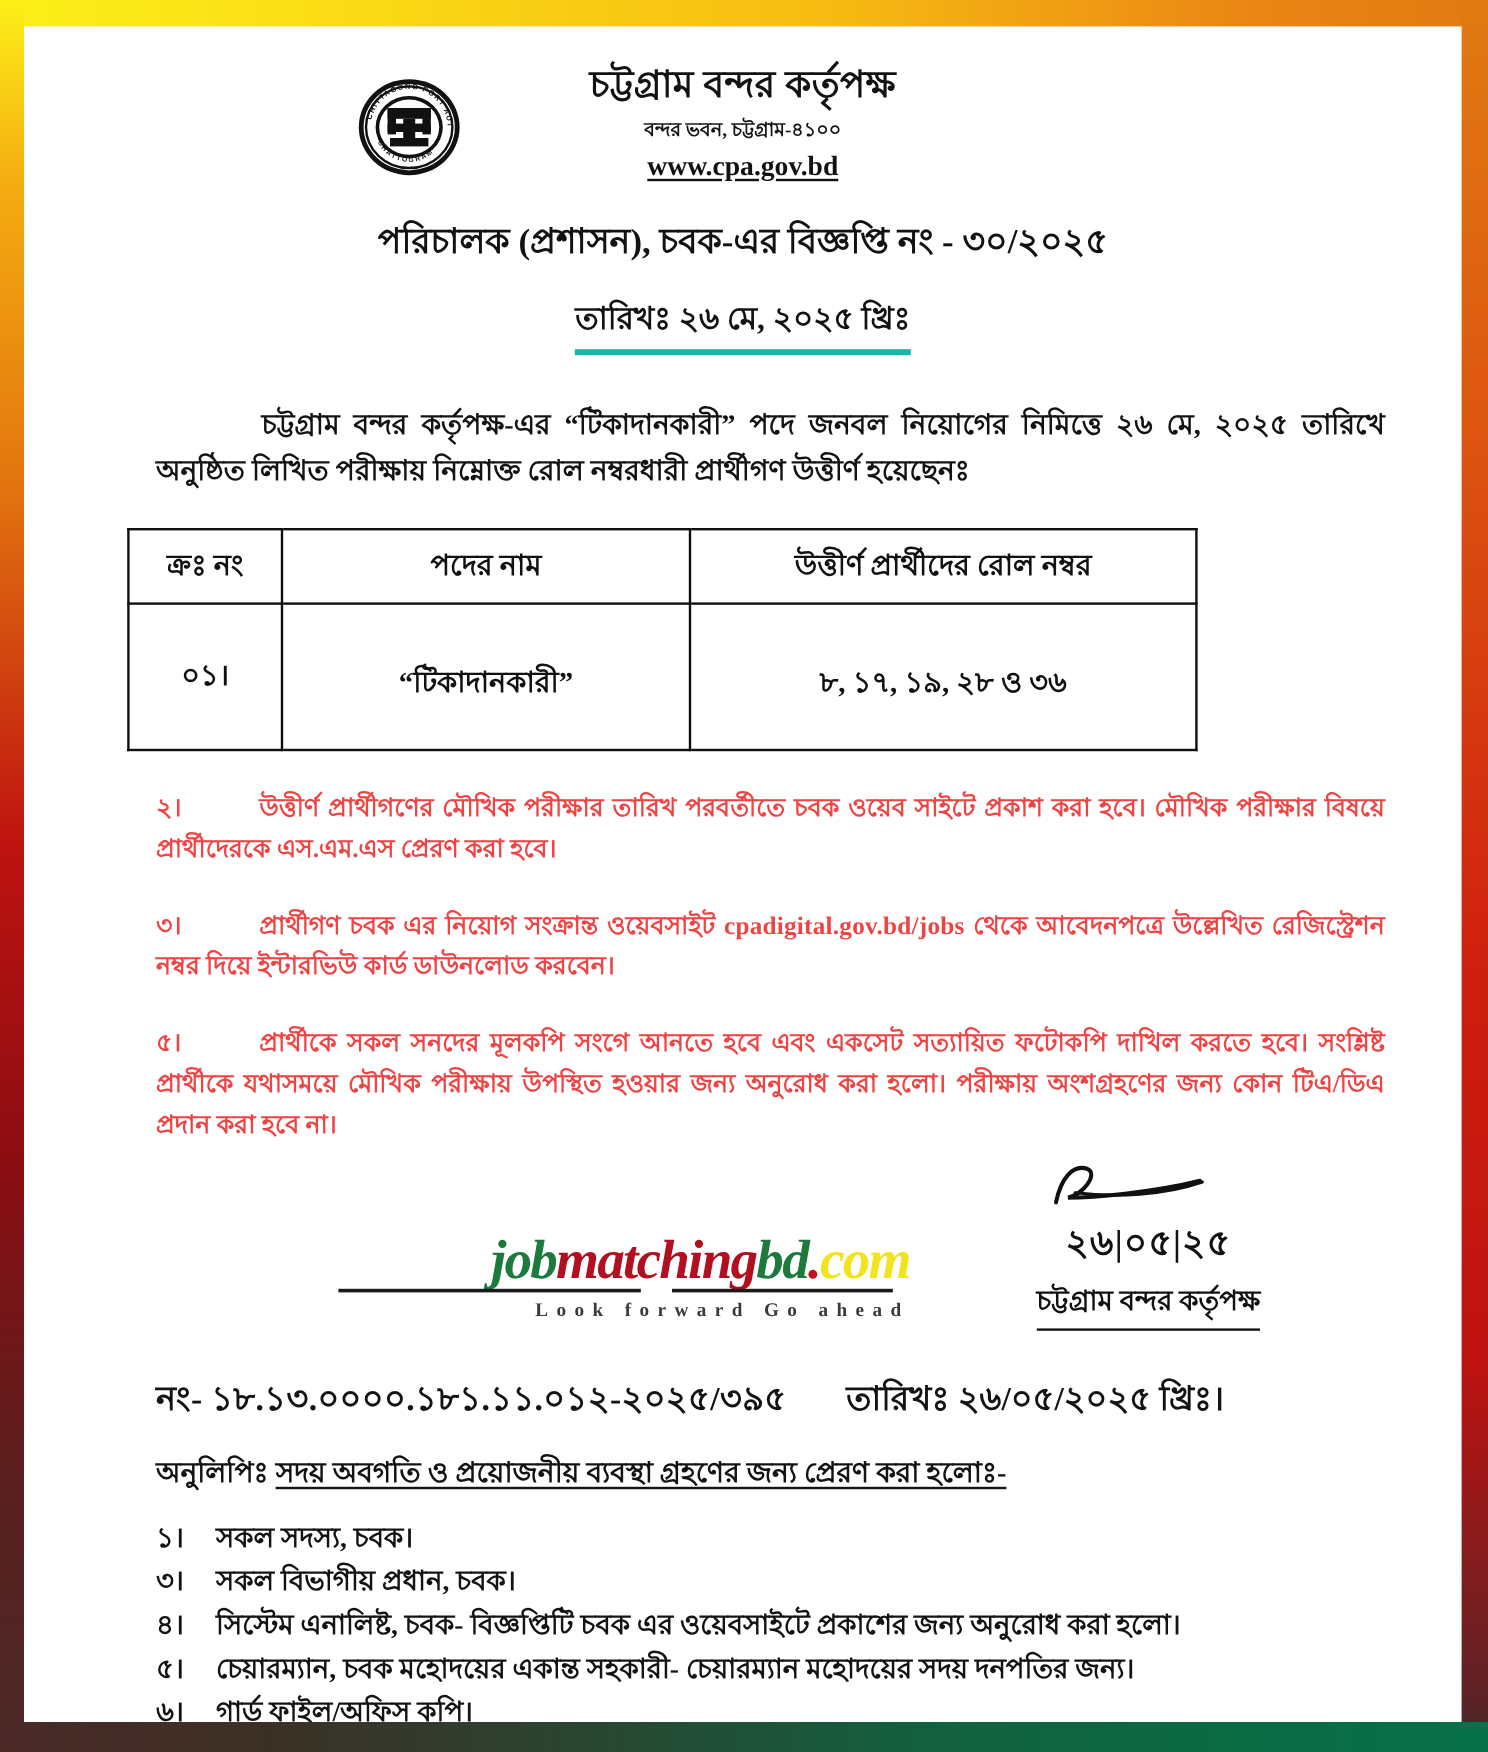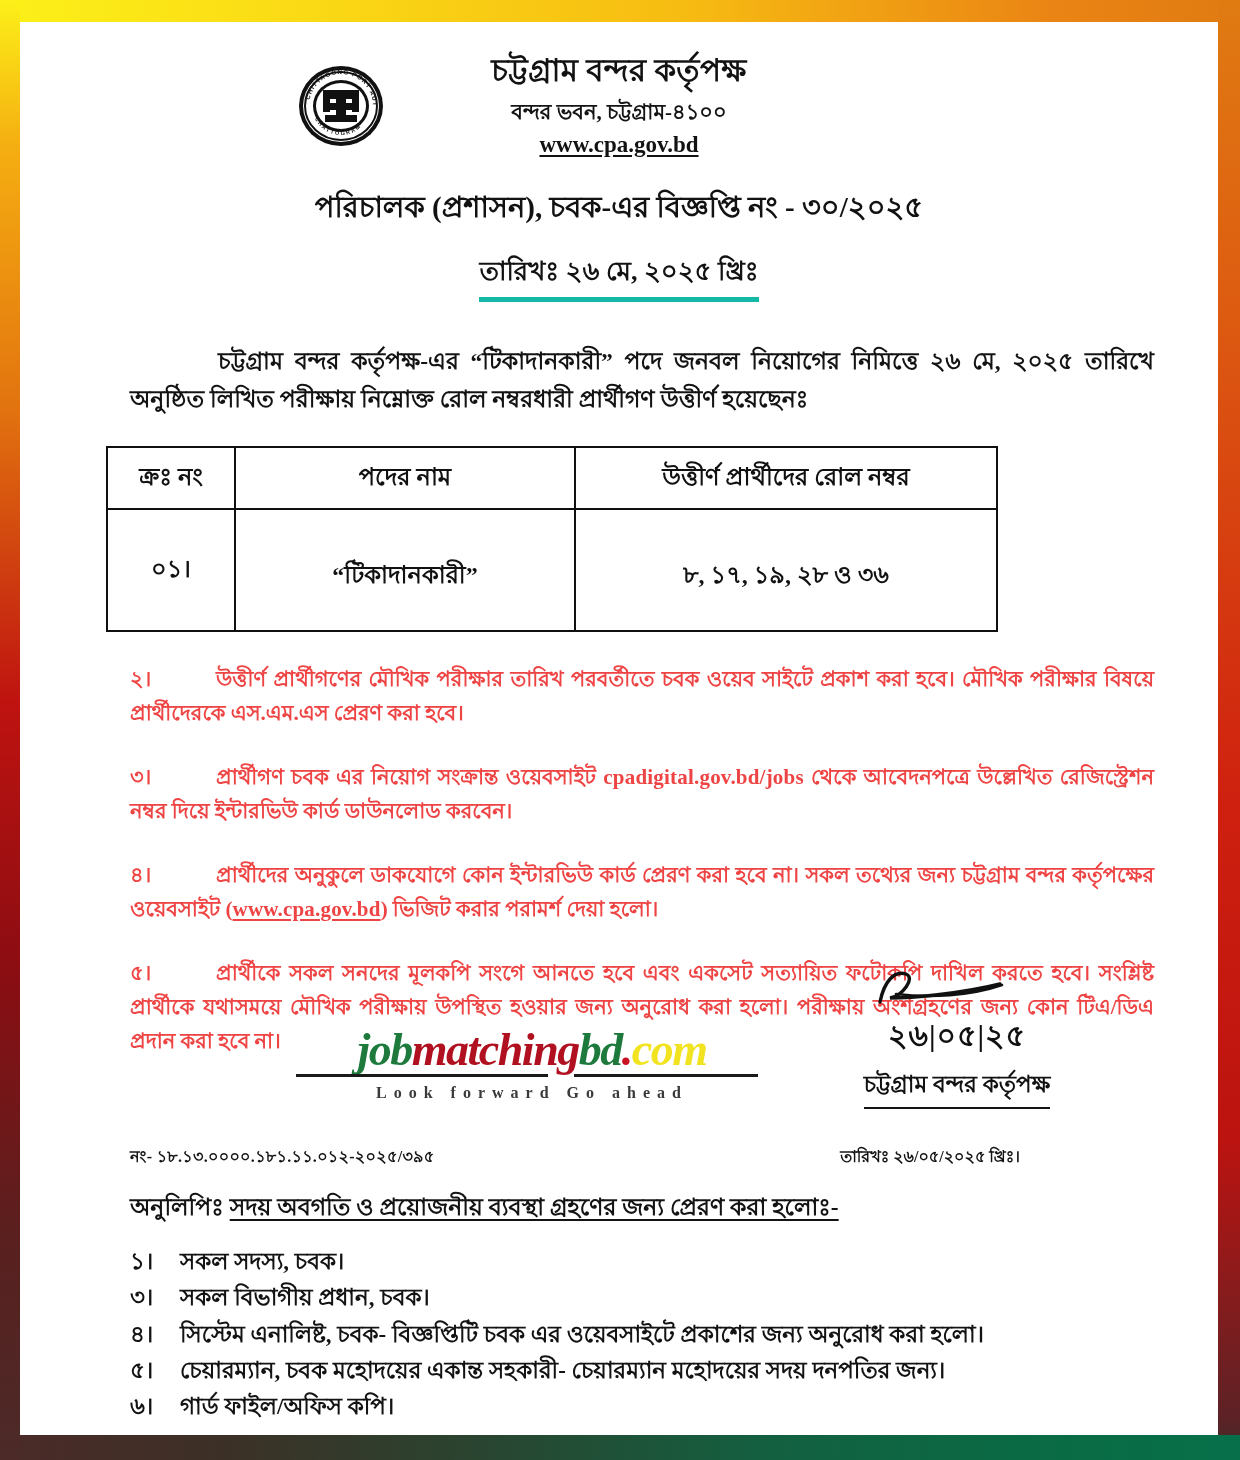--- a/index.html
+++ b/index.html
@@ -75,21 +75,21 @@
 
   .org-name {
     font-family: "Liberation Serif", "DejaVu Serif", serif;
     font-size: 31px;
     font-weight: 700;
     letter-spacing: 0.3px;
     color: #121212;
     line-height: 1.25;
   }
   .org-addr {
-    font-size: 21px;
+    font-size: 16px;
     font-weight: 700;
     color: #141414;
     margin-top: 8px;
     line-height: 1.25;
   }
   .org-web {
     font-size: 23px;
     font-weight: 700;
     color: #121212;
     margin-top: 7px;
@@ -214,24 +214,24 @@
     font-weight: 700;
     color: #111111;
     margin-top: 3px;
     border-bottom: 2px solid #141414;
     padding-bottom: 2px;
   }
 
   
   .watermark {
     position: absolute;
-    left: 272px;
+    left: 258px;
     top: 1005px;
     width: 480px;
-    text-align: center;
+    text-align: right;
   }
   .wm-main {
     font-family: "Liberation Serif", "DejaVu Serif", serif;
     font-size: 46px;
     font-weight: 700;
     font-style: italic;
     letter-spacing: -1.5px;
     line-height: 1;
     white-space: nowrap;
   }
@@ -267,21 +267,21 @@
   .footer-wrap {
     position: absolute;
     left: 110px;
     top: 1122px;
     width: 1000px;
   }
   .memo-row {
     display: flex;
     justify-content: space-between;
     align-items: baseline;
-    font-size: 16px;
+    font-size: 28px;
     font-weight: 700;
     color: #131313;
   }
   .memo-no { letter-spacing: 0.3px; }
   .memo-date { margin-right: 110px; }
   .copy-line {
     margin-top: 18px;
     font-size: 23.5px;
     font-weight: 700;
     color: #131313;
@@ -389,23 +389,20 @@
       <div class="body-wrap">
 
         <p class="num-para">
           <span class="pnum">২।</span><span>উত্তীর্ণ প্রার্থীগণের মৌখিক পরীক্ষার তারিখ পরবর্তীতে চবক ওয়েব সাইটে প্রকাশ করা হবে। মৌখিক পরীক্ষার বিষয়ে প্রার্থীদেরকে এস.এম.এস প্রেরণ করা হবে।</span>
         </p>
 
         <p class="num-para">
           <span class="pnum">৩।</span><span>প্রার্থীগণ চবক এর নিয়োগ সংক্রান্ত ওয়েবসাইট </span><span class="mono-url">cpadigital.gov.bd/jobs</span><span> থেকে আবেদনপত্রে উল্লেখিত রেজিস্ট্রেশন নম্বর দিয়ে ইন্টারভিউ কার্ড ডাউনলোড করবেন।</span>
         </p>
 
-        <p class="num-para">
-          <span class="pnum">৪।</span><span>প্রার্থীদের অনুকুলে ডাকযোগে কোন ইন্টারভিউ কার্ড প্রেরণ করা হবে না। সকল তথ্যের জন্য চট্টগ্রাম বন্দর কর্তৃপক্ষের ওয়েবসাইট (</span><span class="mono-url u-link">www.cpa.gov.bd</span><span>) ভিজিট করার পরামর্শ দেয়া হলো।</span>
-        </p>
 
         <p class="num-para">
           <span class="pnum">৫।</span><span>প্রার্থীকে সকল সনদের মূলকপি সংগে আনতে হবে এবং একসেট সত্যায়িত ফটোকপি দাখিল করতে হবে। সংশ্লিষ্ট প্রার্থীকে যথাসময়ে মৌখিক পরীক্ষায় উপস্থিত হওয়ার জন্য অনুরোধ করা হলো। পরীক্ষায় অংশগ্রহণের জন্য কোন টিএ/ডিএ প্রদান করা হবে না।</span>
         </p>
       </div>
 
       <div class="sig-area">
         <div class="sig-scribble">
           <svg width="190" height="50" viewBox="0 0 190 50" aria-hidden="true">
             <path d="M30 34 C 34 14, 44 2, 56 6 C 66 10, 52 28, 40 30 C 60 30, 110 26, 150 16" fill="none" stroke="#111" stroke-width="3.4" stroke-linecap="round"></path>

